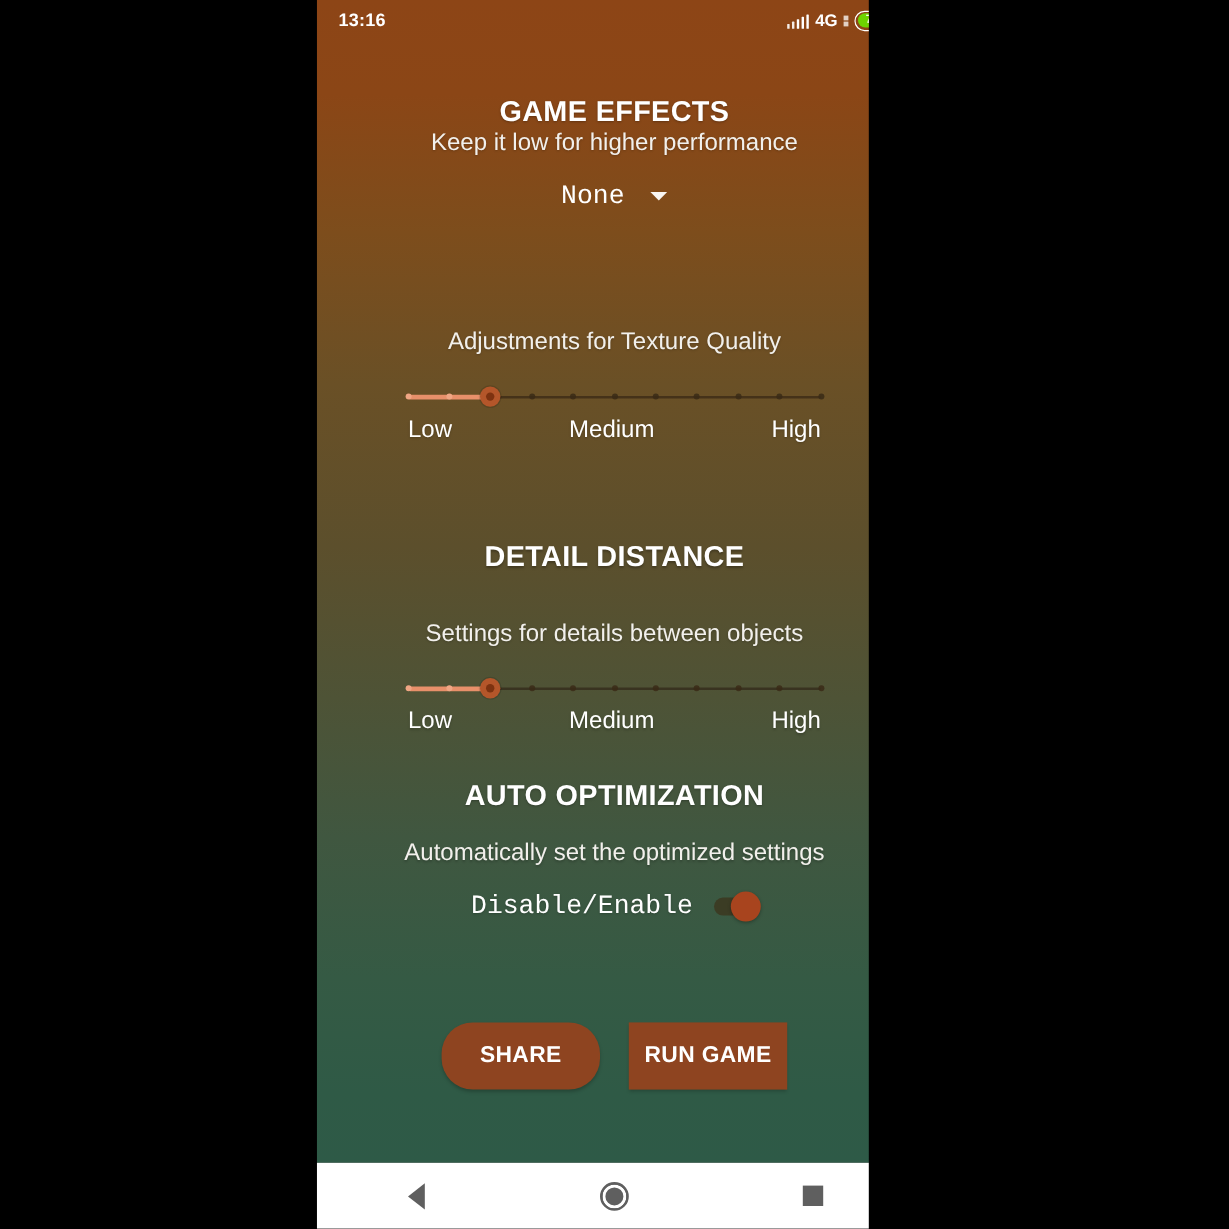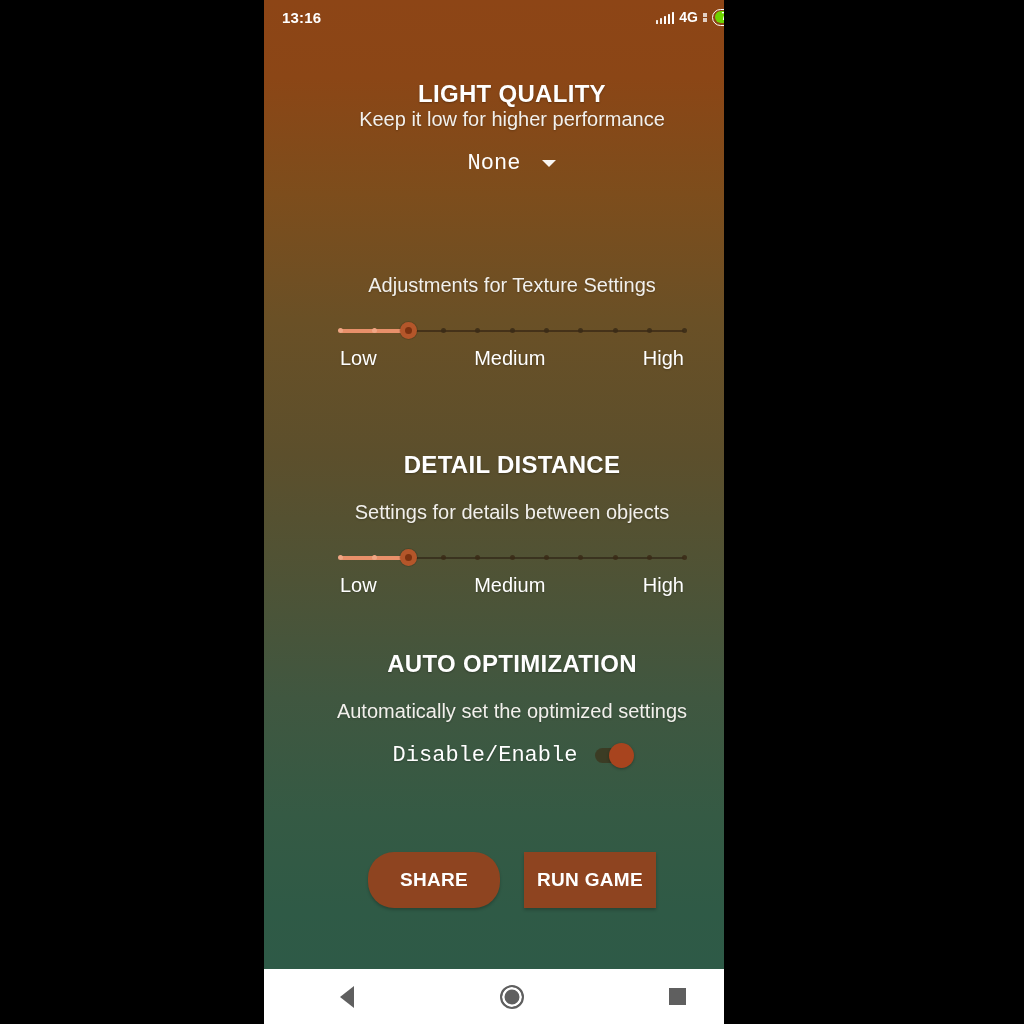--- a/index.html
+++ b/index.html
@@ -369,32 +369,32 @@
               <span></span>
           </div>
           <div id="battery-badge">
             <div id="battery-fill" style="width: calc(75% - 3px);"></div>
             <div id="battery-pct">75</div>
           </div>
         </div>
       </div>
 
       <div class="section" style="top:80px">
-        <p class="section-title">LIGHT QUALITY</p>
+        <p class="section-title">GAME EFFECTS</p>
         <p class="section-sub" style="">Keep it low for higher performance</p>
         <div style="margin-top:20px">
           <div id="light-dropdown">
             <span id="light-dropdown-value">None</span>
             <span class="caret-down"></span>
           </div>
         </div>
       </div>
 
       <div class="section" style="top:252px">
-        <p class="section-sub" style="margin-top:22px">Adjustments for Texture Settings</p>
+        <p class="section-sub" style="margin-top:22px">Adjustments for Texture Quality</p>
 
         <div class="slider-wrap" style="margin-top:22px" id="texture-slider">
           <div class="slider-track"></div>
           <div class="slider-fill" style="width: 68.8px;"></div>
         <div class="slider-tick filled" style="left: 0px;"></div>
             <div class="slider-tick filled" style="left: 34.4px;"></div>
             <div class="slider-tick" style="left: 68.8px;"></div>
             <div class="slider-tick" style="left: 103.2px;"></div>
             <div class="slider-tick" style="left: 137.6px;"></div>
             <div class="slider-tick" style="left: 172px;"></div>
@@ -408,21 +408,21 @@
 
         <div class="slider-labels" style="margin-top:4px">
           <span>Low</span>
           <span>Medium</span>
           <span>High</span>
         </div>
       </div>
 
       <div class="section" style="top:451px">
         <p class="section-title">DETAIL DISTANCE</p>
-        <p class="section-sub" style="margin-top:22px">Settings for details between objects</p>
+        <p class="section-sub" style="margin-top:38px">Settings for details between objects</p>
 
         <div class="slider-wrap" style="margin-top:22px" id="detail-slider">
           <div class="slider-track"></div>
           <div class="slider-fill" style="width: 68.8px;"></div>
         <div class="slider-tick filled" style="left: 0px;"></div>
             <div class="slider-tick filled" style="left: 34.4px;"></div>
             <div class="slider-tick" style="left: 68.8px;"></div>
             <div class="slider-tick" style="left: 103.2px;"></div>
             <div class="slider-tick" style="left: 137.6px;"></div>
             <div class="slider-tick" style="left: 172px;"></div>

